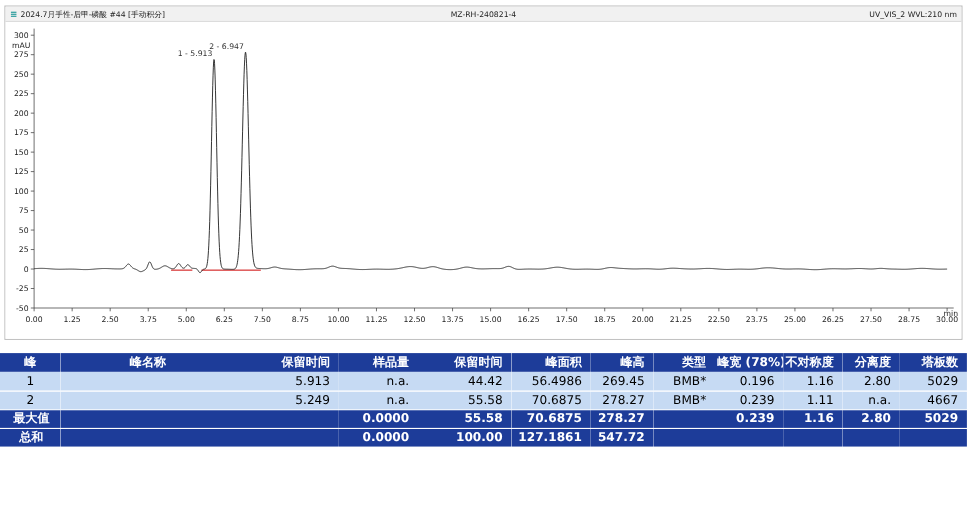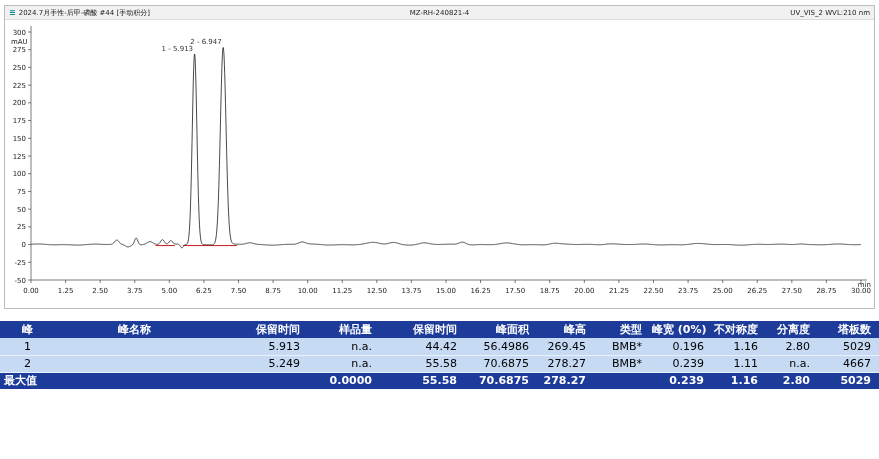--- a/index.html
+++ b/index.html
@@ -17,21 +17,21 @@
 
   table{width:879px;border-collapse:collapse;table-layout:fixed;margin-top:12px;font-size:11px;}
   th,td{height:17px;padding:0 8px 0 2px;text-align:right;white-space:nowrap;overflow:hidden;box-sizing:border-box;}
   th.c0,td.c0{text-align:center;padding:0 2px;}
   th.c1,td.c1{text-align:center;padding:0 2px 0 6px;}
   thead th{background:var(--hdr,#1d3c99);color:#fff;font-weight:bold;}
   tr.data{background:var(--row,#c6daf3);color:#000;}
   tr.data td{border-bottom:1px solid #e9f1fb;}
   tr.summary{background:var(--hdr,#1d3c99);color:#fff;font-weight:bold;}
   tr.summary td{border-bottom:1px solid rgba(255,255,255,0.18);}
-  tr.summary td.c0{text-align:left;padding-left:4px;margin-left:32px;}
+  tr.summary td.c0{text-align:center;padding-left:4px;margin-left:32px;}
 </style>
 </head>
 <body>
 
 <div class="chart-panel">
   <div class="chart-header">
     <span class="icon">≡</span>
     <span>2024.7月手性-后甲-磷酸 #44 [手动积分]</span>
     <span class="center">MZ-RH-240821-4</span>
     <span class="right">UV_VIS_2 WVL:210 nm</span>
@@ -147,21 +147,21 @@
     <thead>
       <tr>
         <th class="c0">峰</th>
         <th class="c1">峰名称</th>
         <th class="c2">保留时间</th>
         <th class="c3">样品量</th>
         <th class="c4">保留时间</th>
         <th class="c5">峰面积</th>
         <th class="c6">峰高</th>
         <th class="c7">类型</th>
-        <th class="c8">峰宽 (0%)</th>
+        <th class="c8">峰宽 (78%)</th>
         <th class="c9">不对称度</th>
         <th class="c10">分离度</th>
         <th class="c11">塔板数</th>
       </tr>
     </thead>
     <tbody>
       <tr class="data">
         <td class="c0">1</td>
         <td class="c1"></td>
         <td class="c2">5.913</td>
@@ -196,14 +196,28 @@
         <td class="c3">0.0000</td>
         <td class="c4">55.58</td>
         <td class="c5">70.6875</td>
         <td class="c6">278.27</td>
         <td class="c7"></td>
         <td class="c8">0.239</td>
         <td class="c9">1.16</td>
         <td class="c10">2.80</td>
         <td class="c11">5029</td>
       </tr>
+      <tr class="summary">
+        <td class="c0">总和</td>
+        <td class="c1"></td>
+        <td class="c2"></td>
+        <td class="c3">0.0000</td>
+        <td class="c4">100.00</td>
+        <td class="c5">127.1861</td>
+        <td class="c6">547.72</td>
+        <td class="c7"></td>
+        <td class="c8"></td>
+        <td class="c9"></td>
+        <td class="c10"></td>
+        <td class="c11"></td>
+      </tr>
     </tbody>
   </table>
 
 </body></html>

